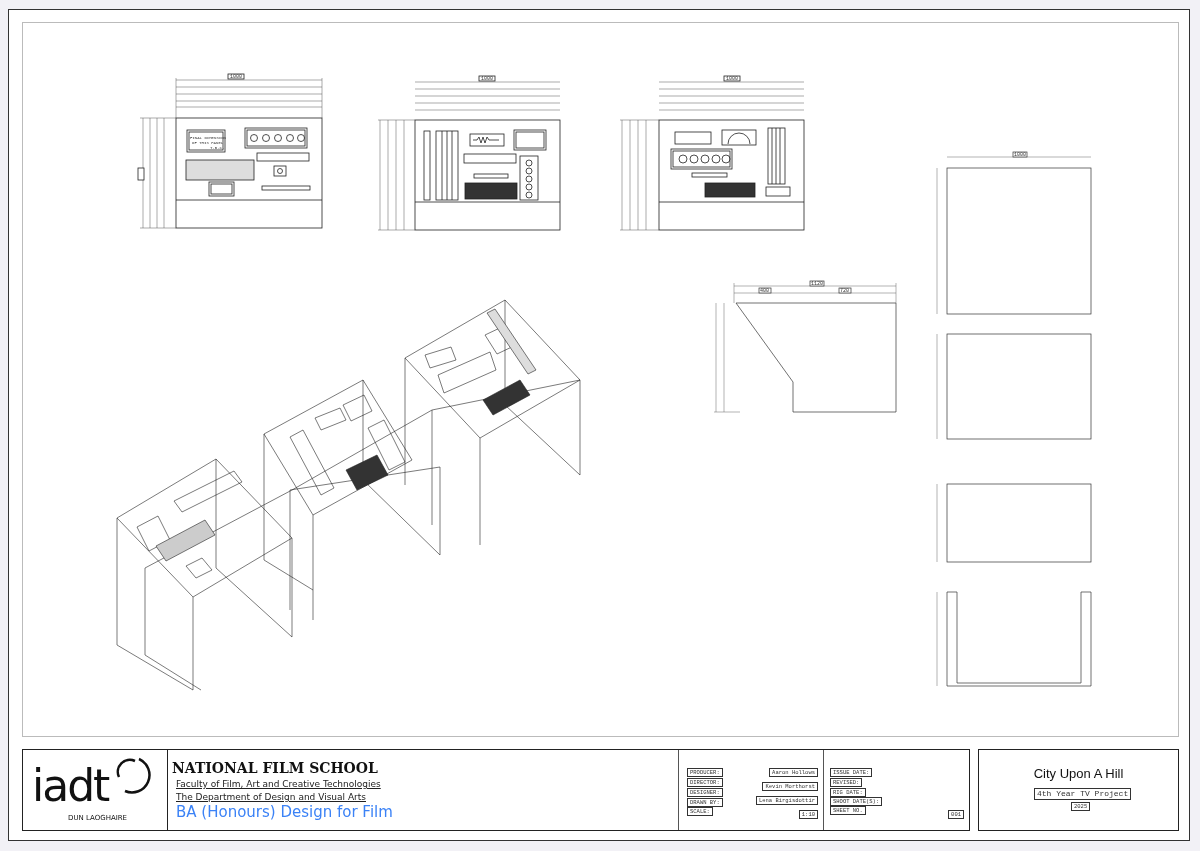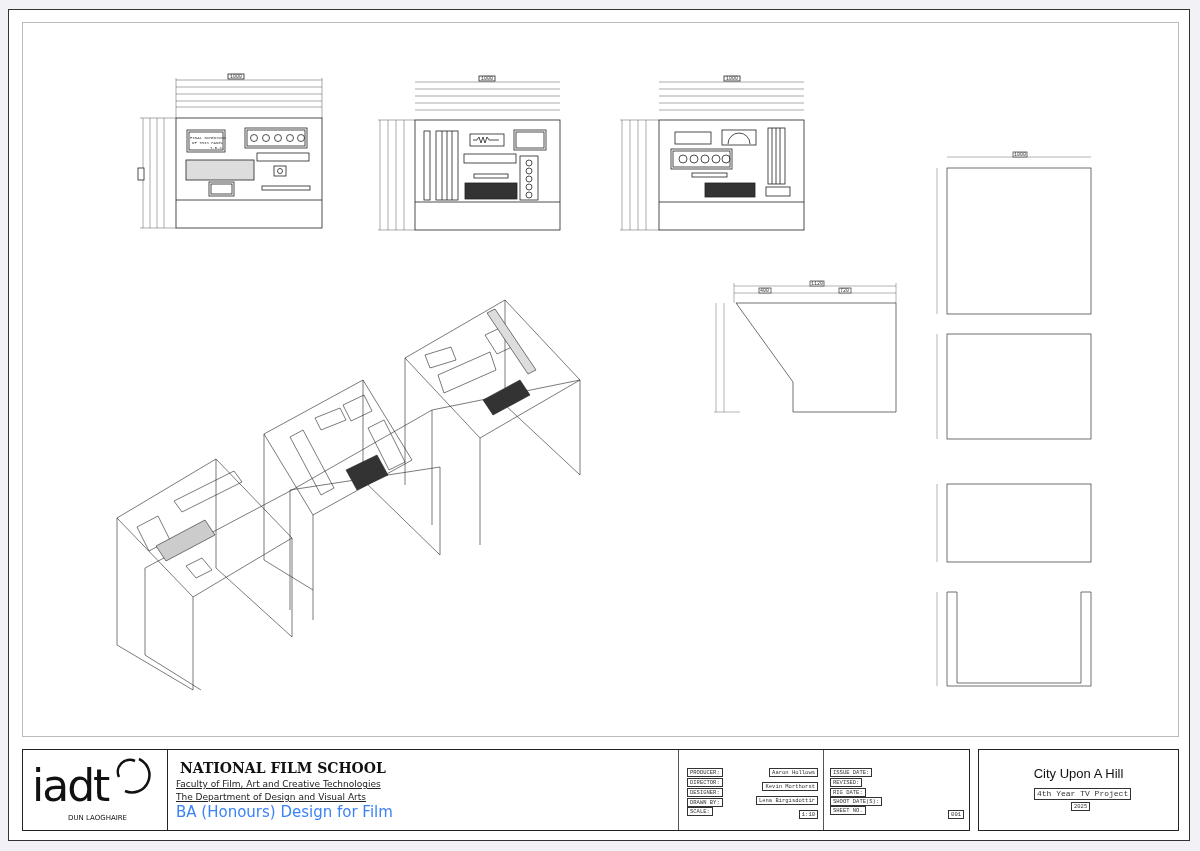--- a/index.html
+++ b/index.html
@@ -7,21 +7,21 @@
   .sheet{position:absolute;left:8px;top:9px;width:1182px;height:832px;background:#fff;border:1.5px solid #333;box-sizing:border-box;}
   .frame{position:absolute;left:22px;top:22px;width:1157px;height:715px;border:1px solid #bbb;box-sizing:border-box;}
   svg.draw{position:absolute;left:0;top:0;}
   .tb{position:absolute;border:1.5px solid #222;box-sizing:border-box;background:#fff;}
   .logo-box{left:22px;top:749px;width:165px;height:82px;text-decoration:underline;}
   .school-box{left:167px;top:749px;width:803px;height:82px;}
   .title-box{left:978px;top:749px;width:201px;height:82px;}
   .logo-text{position:absolute;left:9px;top:14px;font-family:"DejaVu Sans",sans-serif;font-size:44px;letter-spacing:-2px;color:#111;line-height:44px;}
   .logo-sub{position:absolute;left:12px;top:64px;font-family:"DejaVu Sans",sans-serif;font-size:7px;color:#111;padding-left:33px;}
   .logo-arc{position:absolute;left:86px;top:5px;}
-  .school-name{position:absolute;left:12px;top:10px;font-family:"DejaVu Serif",serif;font-weight:bold;font-size:14px;color:#111;}
+  .school-name{position:absolute;left:4px;top:10px;font-family:"DejaVu Serif",serif;font-weight:bold;font-size:14px;color:#111;}
   .school-line{position:absolute;left:8px;font-family:"DejaVu Sans",sans-serif;font-size:9px;color:#222;text-decoration:underline;}
   .school-l1{top:29px;}
   .school-l2{top:42px;}
   .school-degree{position:absolute;left:8px;top:53px;font-family:"DejaVu Sans",sans-serif;font-size:15px;color:#3b82f6;}
   .credits{position:absolute;left:510px;top:0;width:145px;height:80px;border-left:1px solid #555;}
   .dates{position:absolute;left:655px;top:0;width:146px;height:80px;border-left:1px solid #555;}
   .tag{position:absolute;font-family:"Liberation Mono",monospace;font-size:5.5px;color:#333;border:1px solid #333;padding:0 2px;line-height:7px;white-space:nowrap;}
   .proj-title{position:absolute;left:0;width:100%;top:16px;text-align:center;font-family:"Liberation Sans",sans-serif;font-size:13px;color:#111;}
   .proj-sub{position:absolute;left:55px;top:38px;font-family:"Liberation Mono",monospace;font-size:8px;color:#333;border:1px solid #333;padding:0 2px;line-height:10px;text-align:right;}
   .proj-year{position:absolute;left:92px;top:52px;font-family:"Liberation Mono",monospace;font-size:5.5px;color:#333;border:1px solid #333;padding:0 2px;line-height:7px;}

